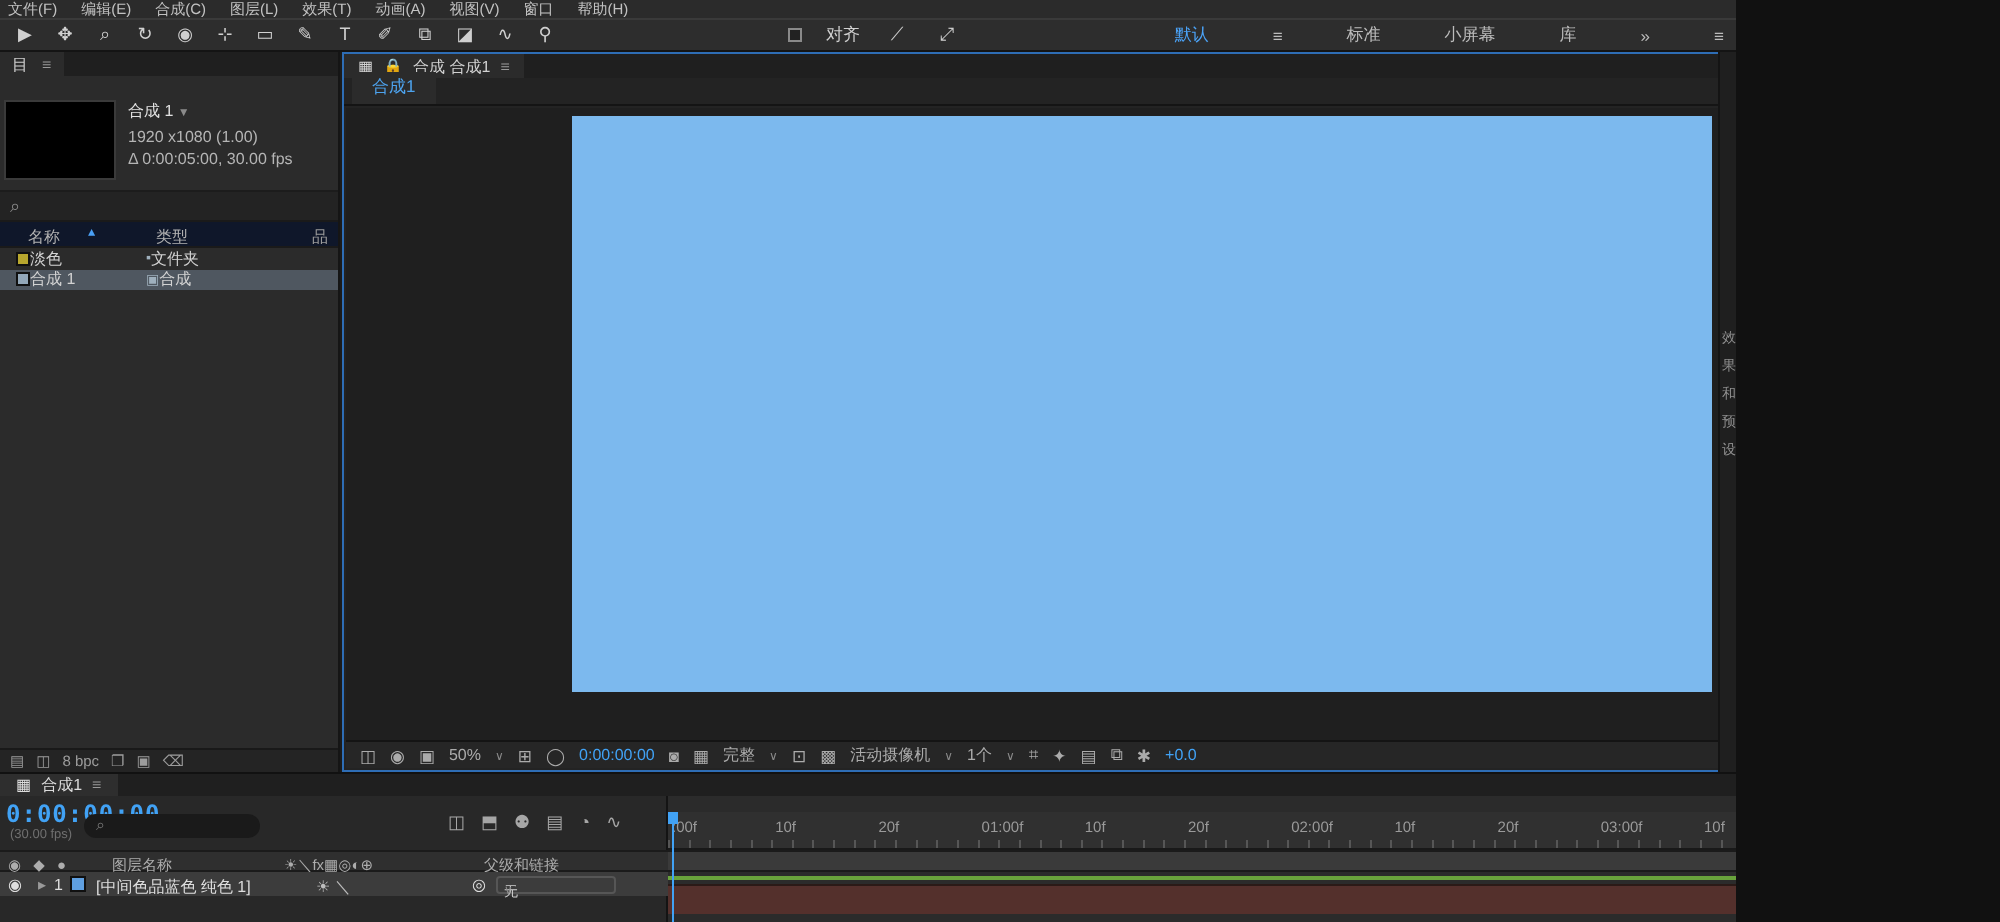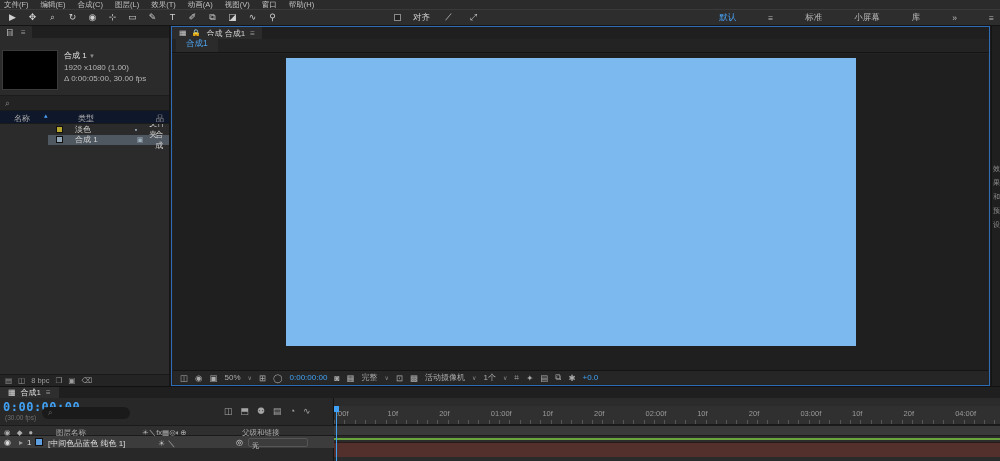--- a/index.html
+++ b/index.html
@@ -1,16 +1,16 @@
 <!DOCTYPE html>
 <html><head>
 <meta charset="utf-8">
 <style>
   html,body{margin:0;padding:0;background:#111;}
-  .stage{position:relative;width:1000px;height:461px;background:#1b1b1b;overflow:hidden;
+  .stage{position:relative;width:868px;height:461px;background:#1b1b1b;overflow:hidden;
          font-family:"Liberation Sans",sans-serif;color:#c8c8c8;}
   .stage *{box-sizing:border-box;}
 
   
   .menubar{position:absolute;left:0;top:0;width:100%;height:9px;background:#2b2b2b;
            display:flex;gap:12px;align-items:center;padding-left:4px;font-size:7.5px;color:#c2c2c2;}
   .menubar span{white-space:nowrap;line-height:9px;}
 
   
   .toolbar{position:absolute;left:0;top:9px;width:100%;height:17px;background:#2d2d2d;
@@ -30,21 +30,21 @@
   .menu-glyph{color:#9a9a9a;}
   .pinfo{position:relative;height:58px;border-bottom:1px solid #1c1c1c;}
   .pthumb{position:absolute;left:2px;top:12px;width:56px;height:40px;background:#000;border:1px solid #3a3a3a;}
   .pmeta{position:absolute;left:64px;top:12px;font-size:8px;color:#b5b5b5;line-height:11px;}
   .pmeta .t{color:#e2e2e2;}
   .psearch{height:15px;background:#232323;border-bottom:1px solid #1a1a1a;display:flex;align-items:center;
            padding-left:5px;font-size:9px;color:#8a8a8a;}
   .pcols{position:relative;height:13px;background:#0f172a;border-bottom:1px solid #1a1a1a;font-size:8px;color:#b2b2b2;font-family:Liberation Mono, monospace;}
   .pcols span{position:absolute;top:2px;}
   .pc-name{left:14px;} .pc-sort{left:44px;color:#4aa0f5;font-size:6px;top:4px;} .pc-type{left:78px;} .pc-tree{right:5px;color:#9a9a9a;}
-  .prow{height:10.5px;display:flex;align-items:center;font-size:8px;color:#d2d2d2;padding-left:8px;gap:12px;margin-left:48px;}
+  .prow{height:10.5px;display:flex;align-items:center;font-size:8px;color:#d2d2d2;padding-left:8px;gap:0;}
   .prow.selected{background:#4f5760;}
   .swatch{width:7px;height:7px;border:1px solid #111;flex:0 0 auto;}
   .prow .nm{width:58px;overflow:hidden;white-space:nowrap;}
   .type-ic{color:#9fb0bd;font-size:7px;}
   .pfooter{position:absolute;bottom:0;left:0;right:0;height:12px;background:#242424;border-top:1px solid #191919;
            display:flex;align-items:center;gap:6px;padding-left:5px;font-size:7.5px;color:#9c9c9c;}
 
   
   .comp{position:absolute;left:171px;top:26px;width:819px;height:360px;background:#232323;border:1px solid #2e6db5;}
   .ctabrow{height:12px;background:#1f1f1f;display:flex;align-items:center;font-size:8px;color:#d2d2d2;}

